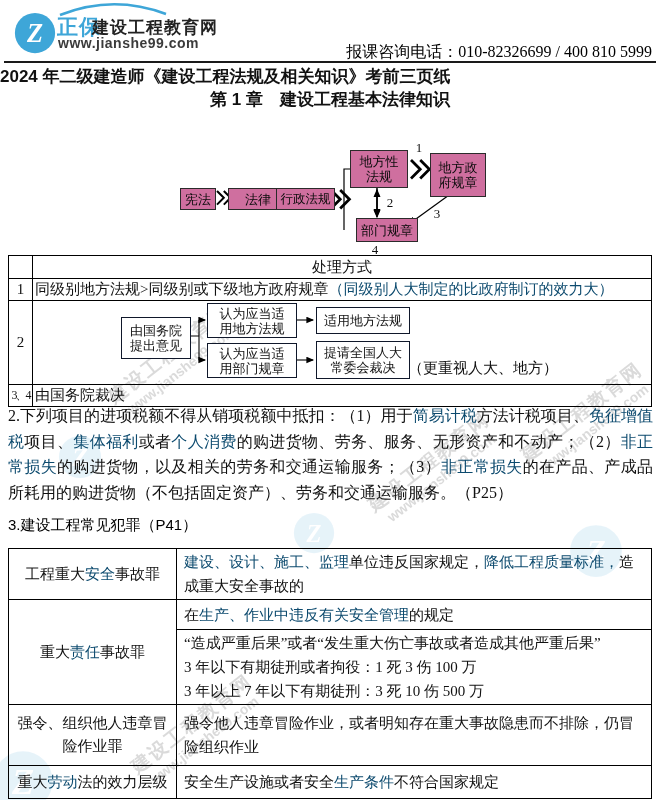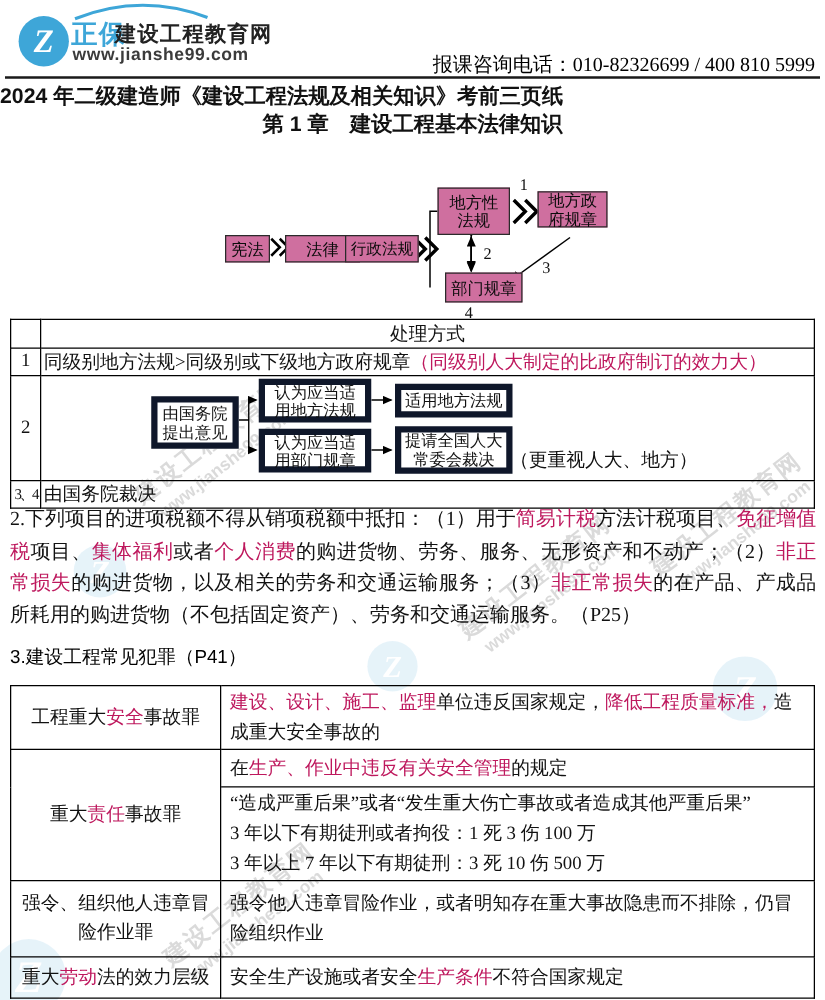--- a/index.html
+++ b/index.html
@@ -1,20 +1,20 @@
 <!DOCTYPE html>
 <html><head>
 <meta charset="utf-8">
 <style>
   html,body{margin:0;padding:0;background:#888;}
   .page{position:relative;width:660px;height:800px;background:#fff;overflow:hidden;
         font-family:"Liberation Serif","DejaVu Serif",serif;color:#111;}
   .abs{position:absolute;}
   .sans{font-family:"Liberation Sans","DejaVu Sans",sans-serif;}
-  .red{color:#be185d;}
+  .red{color:#0c4a6e;}
 
   
   .wm-text{position:absolute;width:190px;text-align:center;color:#bdbdbd;opacity:.55;
            transform:rotate(-38deg);font-family:"Liberation Sans","DejaVu Sans",sans-serif;
            pointer-events:none;z-index:0;line-height:20px;}
   .wm-text .l1{font-size:19px;font-weight:bold;letter-spacing:2px;}
   .wm-text .l2{font-size:14px;font-weight:bold;}
   .wm-circle{position:absolute;opacity:.5;z-index:0;pointer-events:none;}
 
   
@@ -41,21 +41,21 @@
   
   table{border-collapse:collapse;table-layout:fixed;background:transparent;}
   td{border:1px solid #000;font-size:15px;vertical-align:middle;box-sizing:border-box;padding:0;}
   .t1{left:8px;top:255px;width:644px;z-index:1;}
   .t1 .num{width:24px;text-align:center;}
   .t1 .hdr{text-align:center;height:23px;}
   .t1 .r1cell{height:22px;padding-left:2px;white-space:nowrap;}
   .t1 .r2cell{height:84px;position:relative;}
   .t1 .r3num{font-size:12px;letter-spacing:-2px;white-space:nowrap;}
   .t1 .r3cell{height:22px;padding-left:2px;}
-  .wbox{position:absolute;background:#fff;border:5px solid #0f172a;box-sizing:border-box;
+  .wbox{position:absolute;background:#fff;border:1px solid #0f172a;box-sizing:border-box;
         display:flex;align-items:center;justify-content:center;text-align:center;
         font-size:13px;line-height:15px;white-space:pre-line;}
   .flow-note{position:absolute;font-size:15px;white-space:nowrap;}
 
   .para2{left:8px;top:403px;width:645px;font-size:16px;line-height:25.6px;
          text-align:justify;z-index:1;}
   .h3{left:8px;top:516px;}
 
   .t2{left:8px;top:548px;width:644px;z-index:1;}
   .t2 .lab{width:168px;text-align:center;line-height:23px;padding:0 4px;}
@@ -141,21 +141,21 @@
       <line x1="377" y1="49" x2="377" y2="77" stroke="#000" stroke-width="1.2" marker-start="url(#arrA)" marker-end="url(#arrA)" transform="rotate(180,377,49) rotate(180,377,49)"></line>
       <line x1="377" y1="76" x2="377" y2="50" stroke="#000" stroke-width="1.2" marker-end="url(#arrA)"></line>
       <line x1="377" y1="50" x2="377" y2="76" stroke="#000" stroke-width="1.2" marker-end="url(#arrA)"></line>
       <line x1="456" y1="50" x2="409" y2="84" stroke="#000" stroke-width="1.2" marker-end="url(#arrA)"></line>
     </svg>
     <div class="pbox" style="left:180px;top:48px;width:36px;height:22px;">宪法</div>
     <div class="pbox" style="left:228px;top:48px;width:60px;height:22px;">法律</div>
     <div class="pbox" style="left:276px;top:48px;width:59px;height:22px;font-size:12.5px;">行政法规</div>
     <div class="pbox" style="left: 350px; top: 10px; width: 58px; height: 38px; white-space: pre-line;">地方性
 法规</div>
-    <div class="pbox" style="left: 430px; top: 13px; width: 56px; height: 29px; white-space: pre-line;">地方政
+    <div class="pbox" style="left: 430px; top: 13px; width: 56px; height: 44px; white-space: pre-line;">地方政
 府规章</div>
     <div class="pbox" style="left:356px;top:78px;width:62px;height:24px;">部门规章</div>
     <div class="fc-label" style="left:412px;top:0px;">1</div>
     <div class="fc-label" style="left:383px;top:55px;">2</div>
     <div class="fc-label" style="left:430px;top:66px;">3</div>
     <div class="fc-label" style="left:368px;top:102px;">4</div>
   </div>
 
   <table class="abs t1">
     <tbody>

